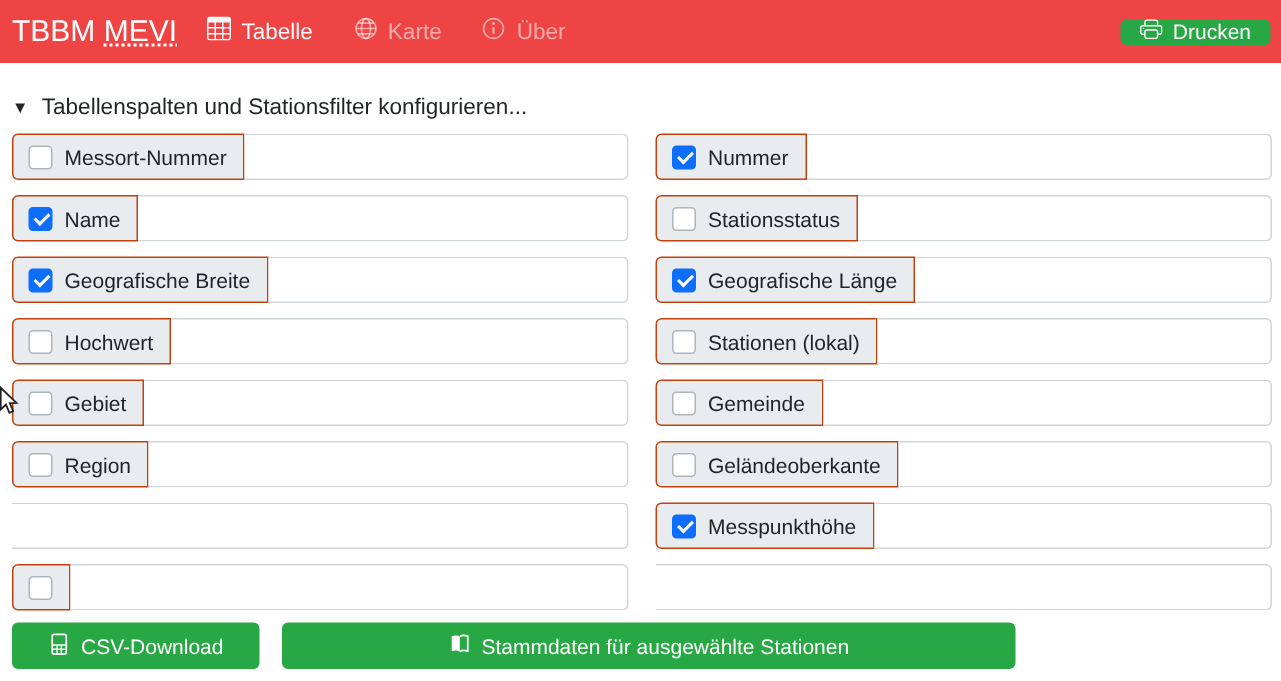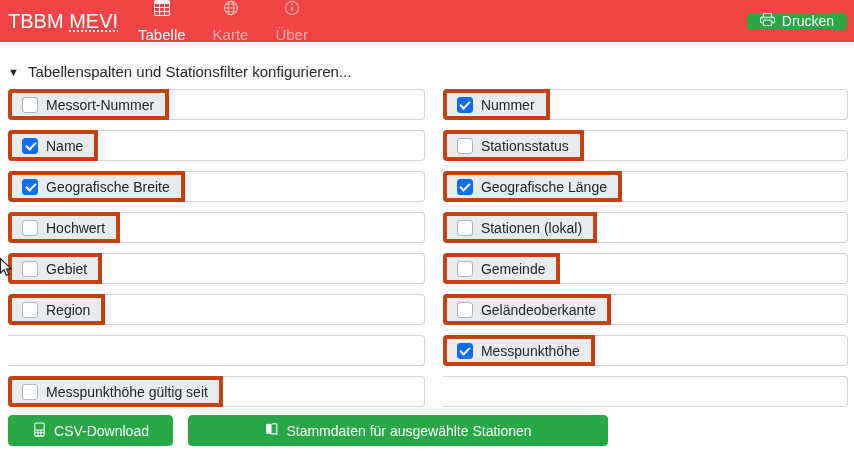--- a/index.html
+++ b/index.html
@@ -29,21 +29,20 @@
   }
   .brand-abbr { text-decoration: underline dotted; text-underline-offset: 3px; }
   .nav-item {
     display: flex;
     align-items: center;
     gap: 7px;
     margin-right: 27px;
     font-size: 15px;
     color: rgba(255,255,255,0.55);
     cursor: pointer;
-    flex-direction: column;
   }
   .nav-item.active { color: #f8f9fa; }
   .nav-item svg { flex: none; }
   .print-btn {
     margin-left: auto;
     background: #28a745;
     border: 1px solid #28a745;
     color: #fff;
     border-radius: 4px;
     height: 17px;
@@ -77,21 +76,21 @@
     row-gap: 10px;
     margin: 0 6px 0 8px;
   }
   .ig { display: flex; height: 31px; }
   .ig-addon {
     display: flex;
     align-items: center;
     gap: 8px;
     padding: 0 11px 0 10px;
     background: #e9ecef;
-    border: 4px solid #c2410c;
+    border: 1px solid #c2410c;
     border-radius: 4px 0 0 4px;
     font-size: 14px;
     color: #212529;
     white-space: nowrap;
     cursor: pointer;
     flex: none;
   }
   .checkbox {
     width: 16px;
     height: 16px;
@@ -140,21 +139,21 @@
     border-radius: 4px;
     display: flex;
     align-items: center;
     justify-content: center;
     gap: 7px;
     font-size: 14px;
     font-family: inherit;
     cursor: pointer;
   }
   .action-btn.csv { width: 165px; }
-  .action-btn.stamm { width: 420px; }
+  .action-btn.stamm { width: 489px; }
 
   
   .mouse-cursor {
     position: absolute;
     left: -1px;
     top: 257px;
     pointer-events: none;
   }
 </style>
 </head>
@@ -313,21 +312,20 @@
     <label class="ig-addon">
       <span class="checkbox checked"></span>
       <span>Messpunkthöhe</span>
     </label>
     <input class="ig-input" value="" style="">
   </div>
 
   <div class="ig">
     <label class="ig-addon">
       <span class="checkbox"></span>
-      <span>Messpunkthöhe gültig seit</span>
     </label>
     <input class="ig-input" value="" style="">
   </div>
 
   <div class="ig">
     <input class="ig-input" value="" style="">
   </div>
 
 </div>
 

